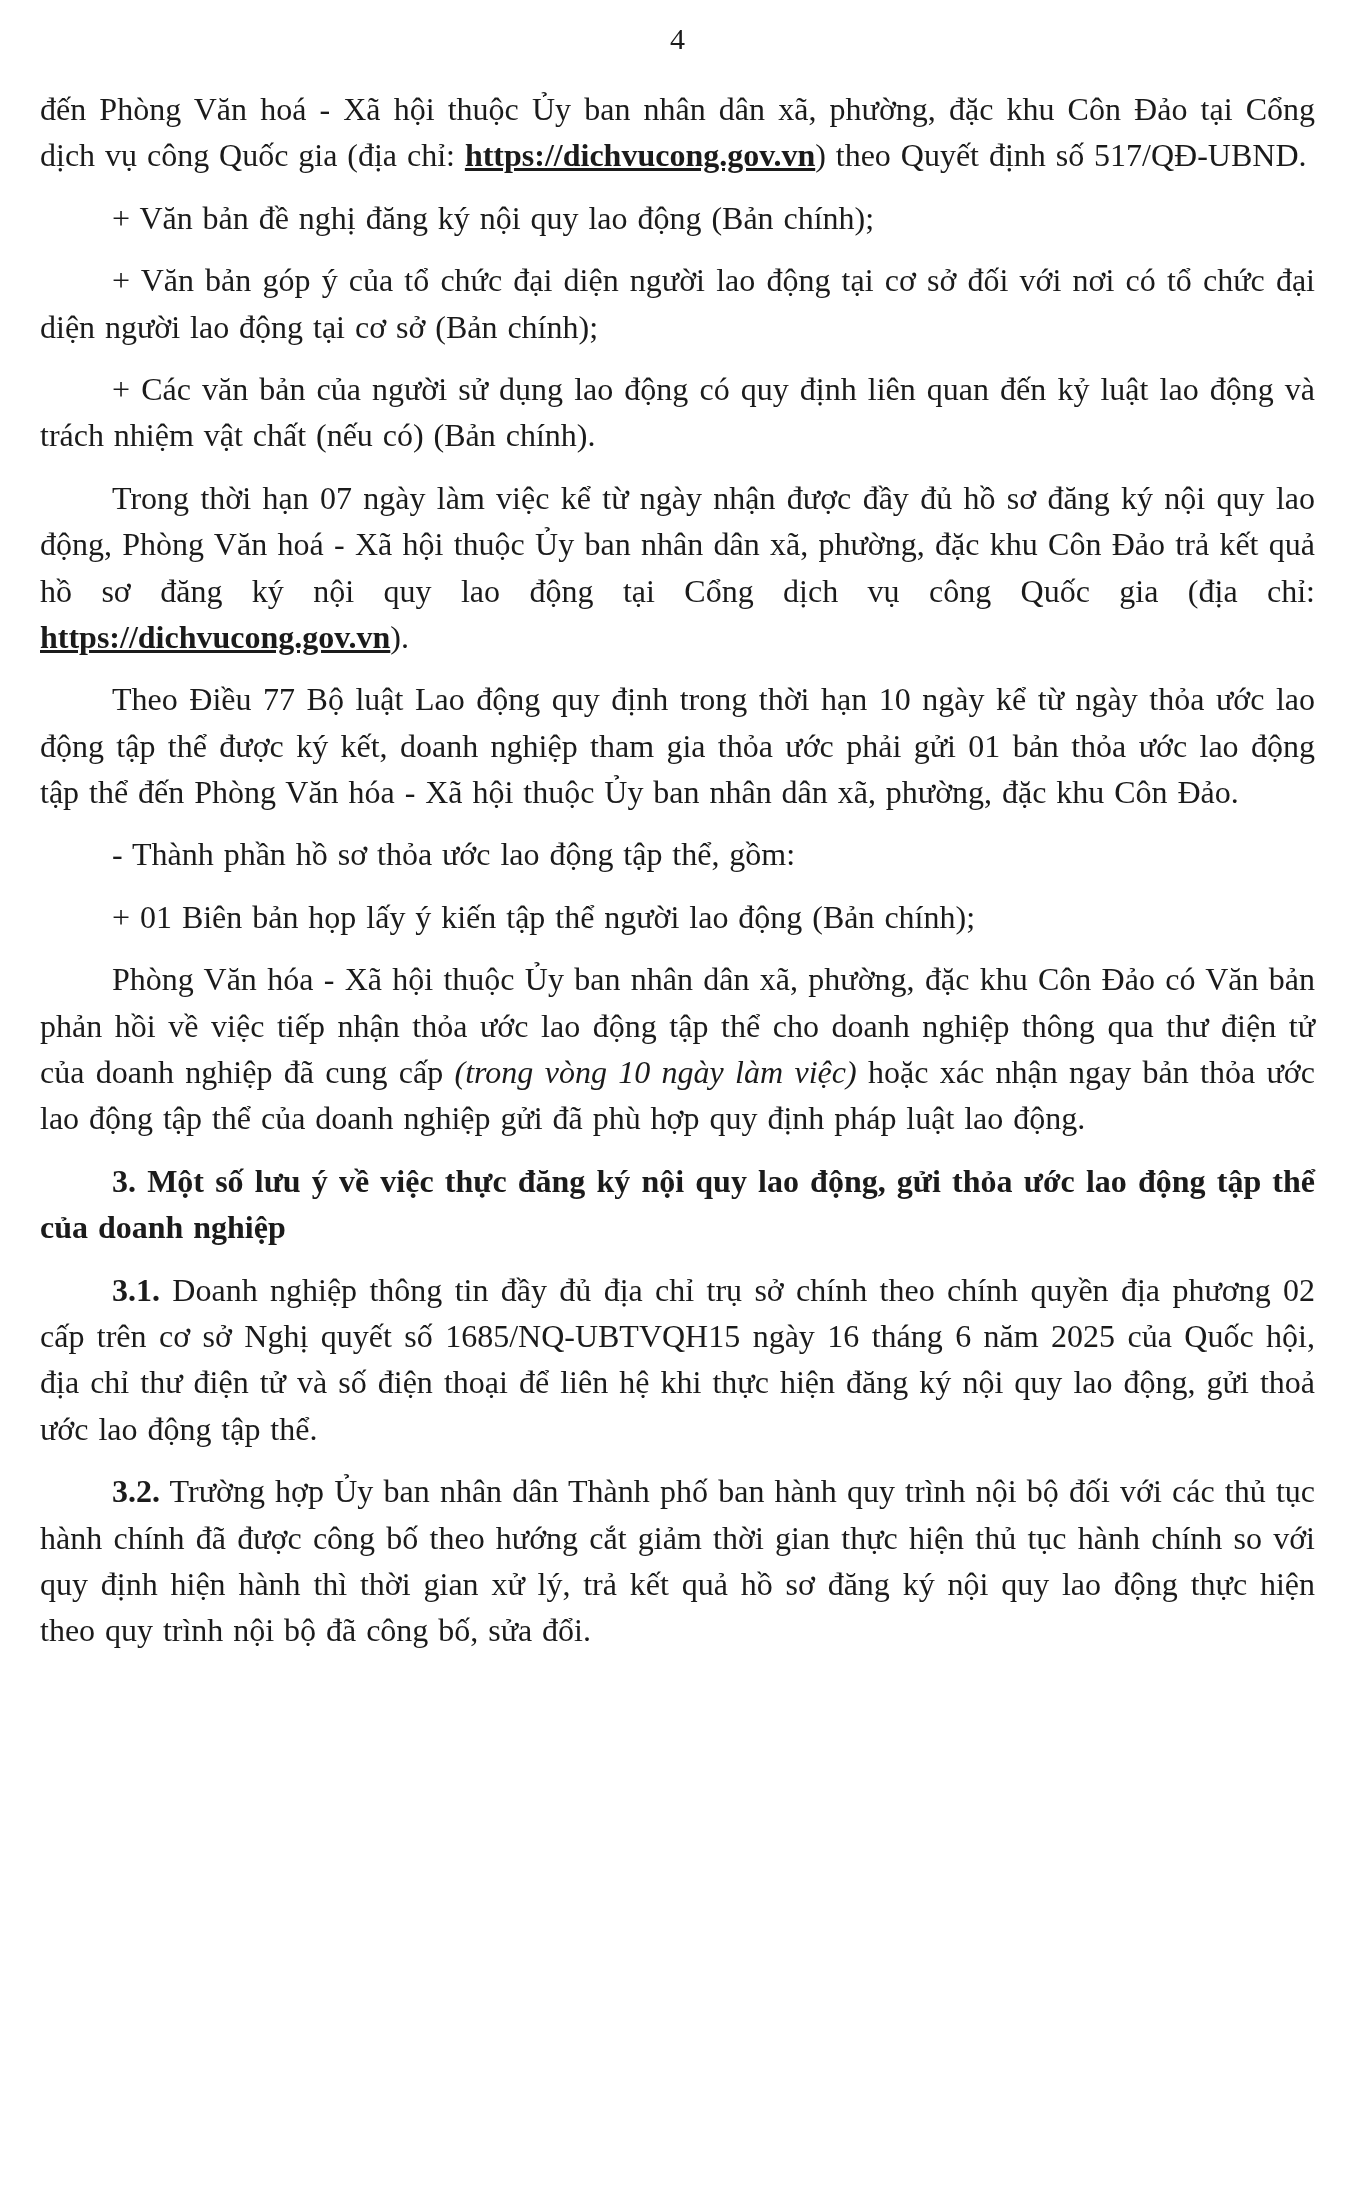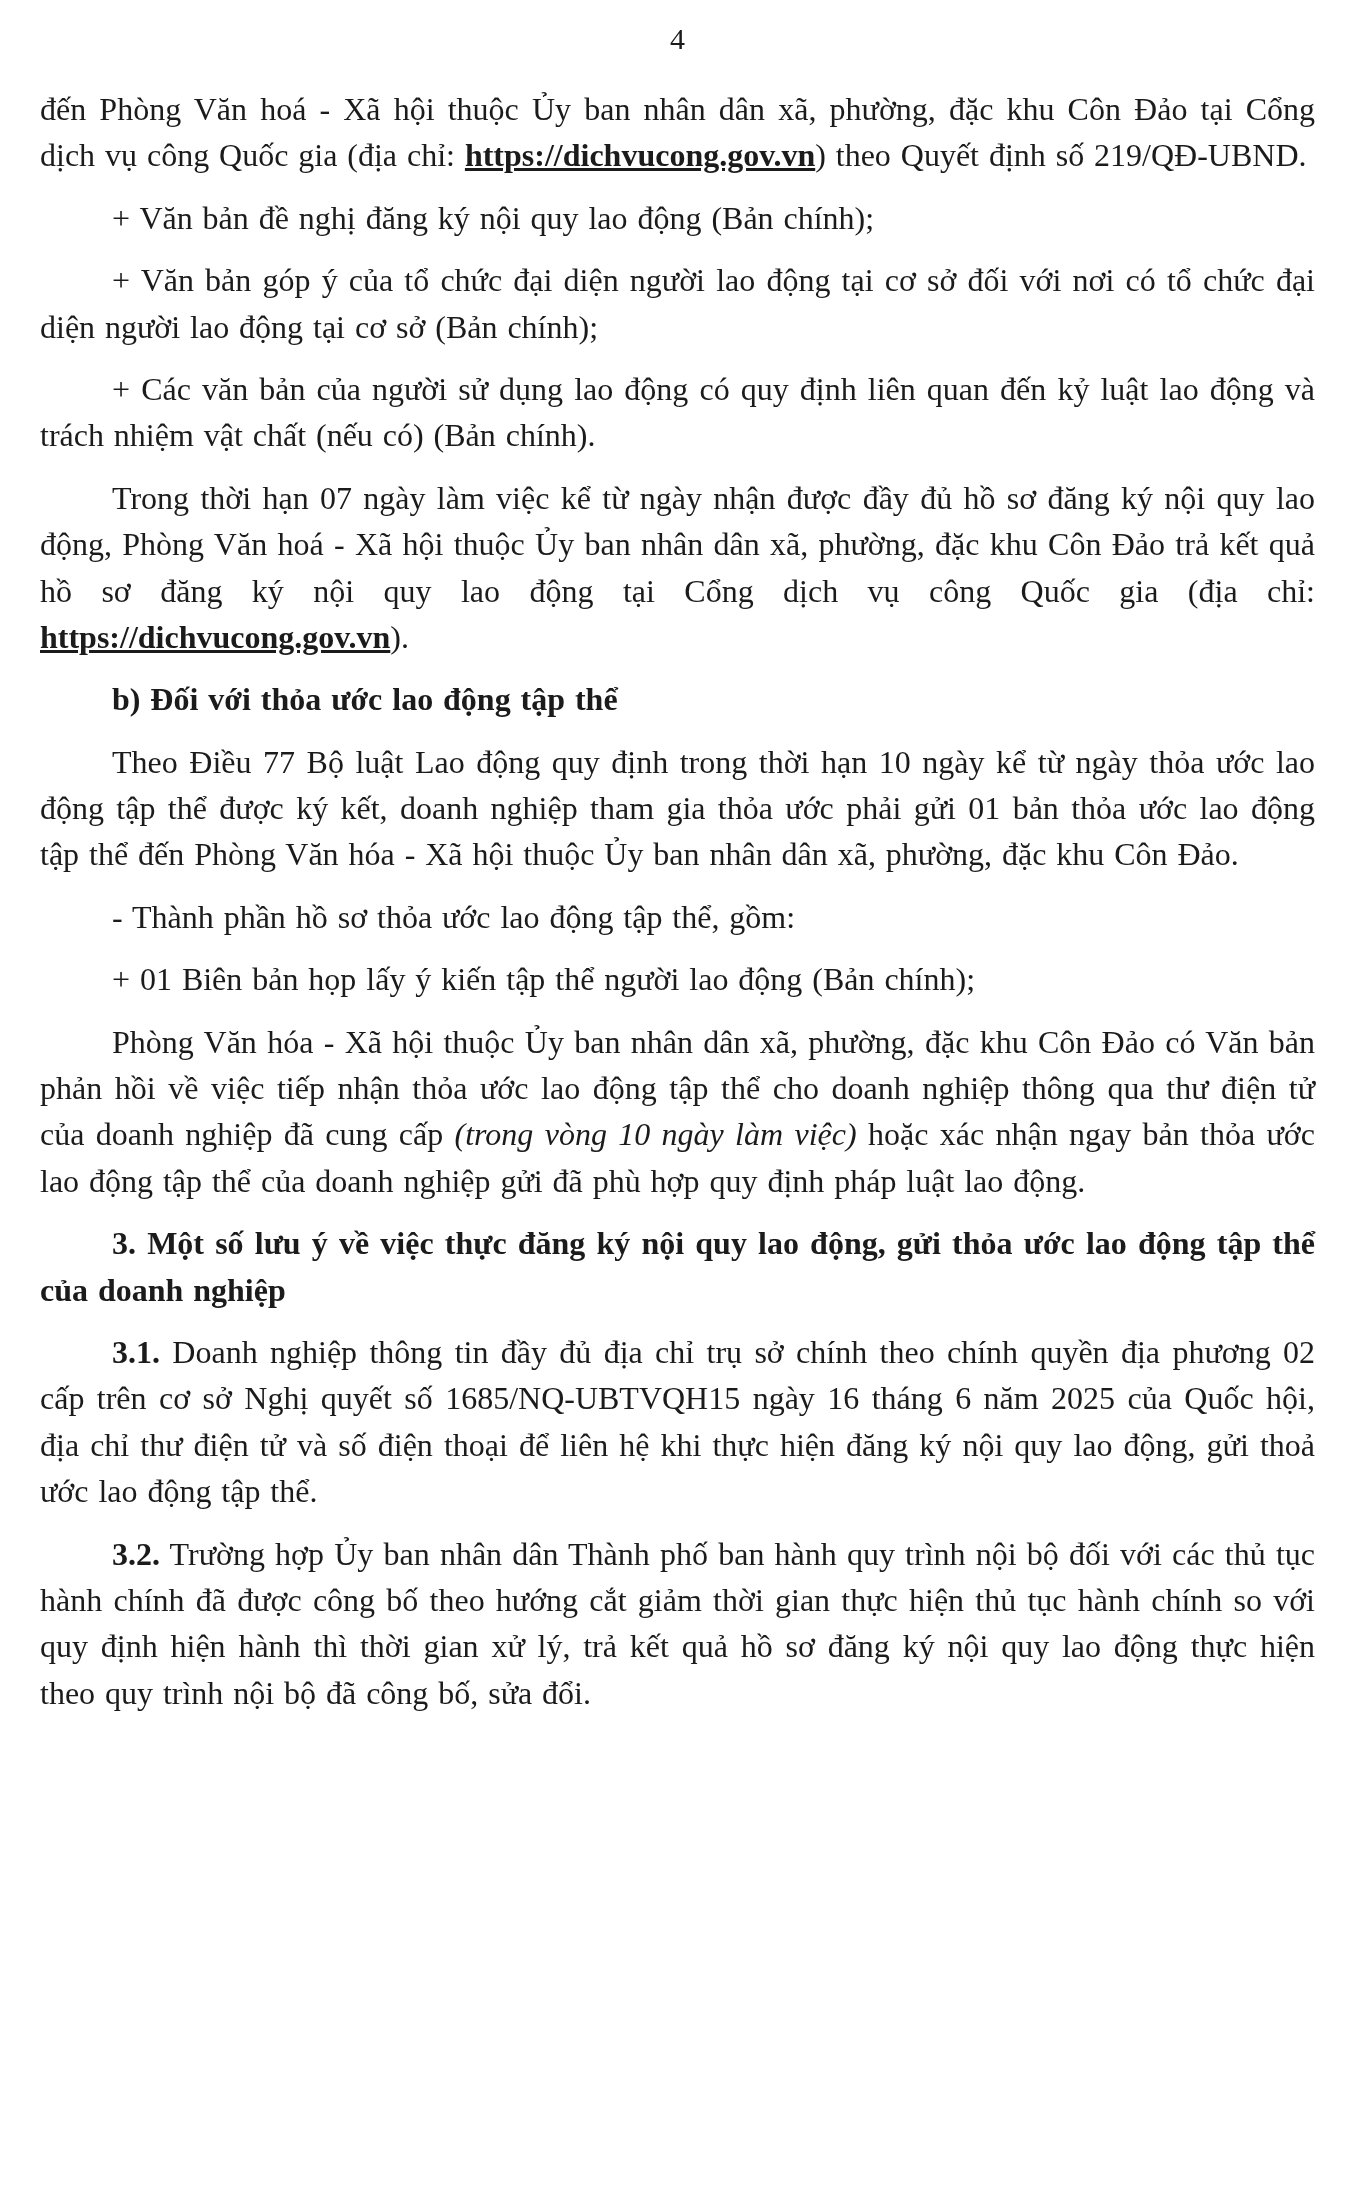--- a/index.html
+++ b/index.html
@@ -38,26 +38,25 @@
   .run-bold { font-weight: bold; }
   .run-italic { font-style: italic; margin-top: 9px; }
   .run-underline { text-decoration: underline; }
 </style>
 </head>
 <body>
 
 <div class="page">
   <div class="page-number">4</div>
   <div class="content" id="content">
-      <p><span>đến Phòng Văn hoá - Xã hội thuộc Ủy ban nhân dân xã, phường, đặc khu Côn Đảo tại Cổng dịch vụ công Quốc gia (địa chỉ: </span><span class="run-bold run-underline">https://dichvucong.gov.vn</span><span>) theo Quyết định số 219/QĐ-UBND.</span></p>
+      <p><span>đến Phòng Văn hoá - Xã hội thuộc Ủy ban nhân dân xã, phường, đặc khu Côn Đảo tại Cổng dịch vụ công Quốc gia (địa chỉ: </span><span class="run-bold run-underline">https://dichvucong.gov.vn</span><span>) theo Quyết định số 517/QĐ-UBND.</span></p>
       <p class="indent"><span>+ Văn bản đề nghị đăng ký nội quy lao động (Bản chính);</span></p>
       <p class="indent"><span>+ Văn bản góp ý của tổ chức đại diện người lao động tại cơ sở đối với nơi có tổ chức đại diện người lao động tại cơ sở (Bản chính);</span></p>
       <p class="indent"><span>+ Các văn bản của người sử dụng lao động có quy định liên quan đến kỷ luật lao động và trách nhiệm vật chất (nếu có) (Bản chính).</span></p>
       <p class="indent"><span>Trong thời hạn 07 ngày làm việc kể từ ngày nhận được đầy đủ hồ sơ đăng ký nội quy lao động, Phòng Văn hoá - Xã hội thuộc Ủy ban nhân dân xã, phường, đặc khu Côn Đảo trả kết quả hồ sơ đăng ký nội quy lao động tại Cổng dịch vụ công Quốc gia (địa chỉ: </span><span class="run-bold run-underline">https://dichvucong.gov.vn</span><span>).</span></p>
-      <p class="indent"><span class="run-bold">b) Đối với thỏa ước lao động tập thể</span></p>
       <p class="indent"><span>Theo Điều 77 Bộ luật Lao động quy định trong thời hạn 10 ngày kể từ ngày thỏa ước lao động tập thể được ký kết, doanh nghiệp tham gia thỏa ước phải gửi 01 bản thỏa ước lao động tập thể đến Phòng Văn hóa - Xã hội thuộc Ủy ban nhân dân xã, phường, đặc khu Côn Đảo.</span></p>
       <p class="indent"><span>- Thành phần hồ sơ thỏa ước lao động tập thể, gồm:</span></p>
       <p class="indent"><span>+ 01 Biên bản họp lấy ý kiến tập thể người lao động (Bản chính);</span></p>
       <p class="indent"><span>Phòng Văn hóa - Xã hội thuộc Ủy ban nhân dân xã, phường, đặc khu Côn Đảo có Văn bản phản hồi về việc tiếp nhận thỏa ước lao động tập thể cho doanh nghiệp thông qua thư điện tử của doanh nghiệp đã cung cấp </span><span class="run-italic">(trong vòng 10 ngày làm việc)</span><span> hoặc xác nhận ngay bản thỏa ước lao động tập thể của doanh nghiệp gửi đã phù hợp quy định pháp luật lao động.</span></p>
       <p class="indent"><span class="run-bold">3. Một số lưu ý về việc thực đăng ký nội quy lao động, gửi thỏa ước lao động tập thể của doanh nghiệp</span></p>
       <p class="indent"><span class="run-bold">3.1.</span><span> Doanh nghiệp thông tin đầy đủ địa chỉ trụ sở chính theo chính quyền địa phương 02 cấp trên cơ sở Nghị quyết số 1685/NQ-UBTVQH15 ngày 16 tháng 6 năm 2025 của Quốc hội, địa chỉ thư điện tử và số điện thoại để liên hệ khi thực hiện đăng ký nội quy lao động, gửi thoả ước lao động tập thể.</span></p>
       <p class="indent"><span class="run-bold">3.2.</span><span> Trường hợp Ủy ban nhân dân Thành phố ban hành quy trình nội bộ đối với các thủ tục hành chính đã được công bố theo hướng cắt giảm thời gian thực hiện thủ tục hành chính so với quy định hiện hành thì thời gian xử lý, trả kết quả hồ sơ đăng ký nội quy lao động thực hiện theo quy trình nội bộ đã công bố, sửa đổi.</span></p>
     </div>
 </div>
 

